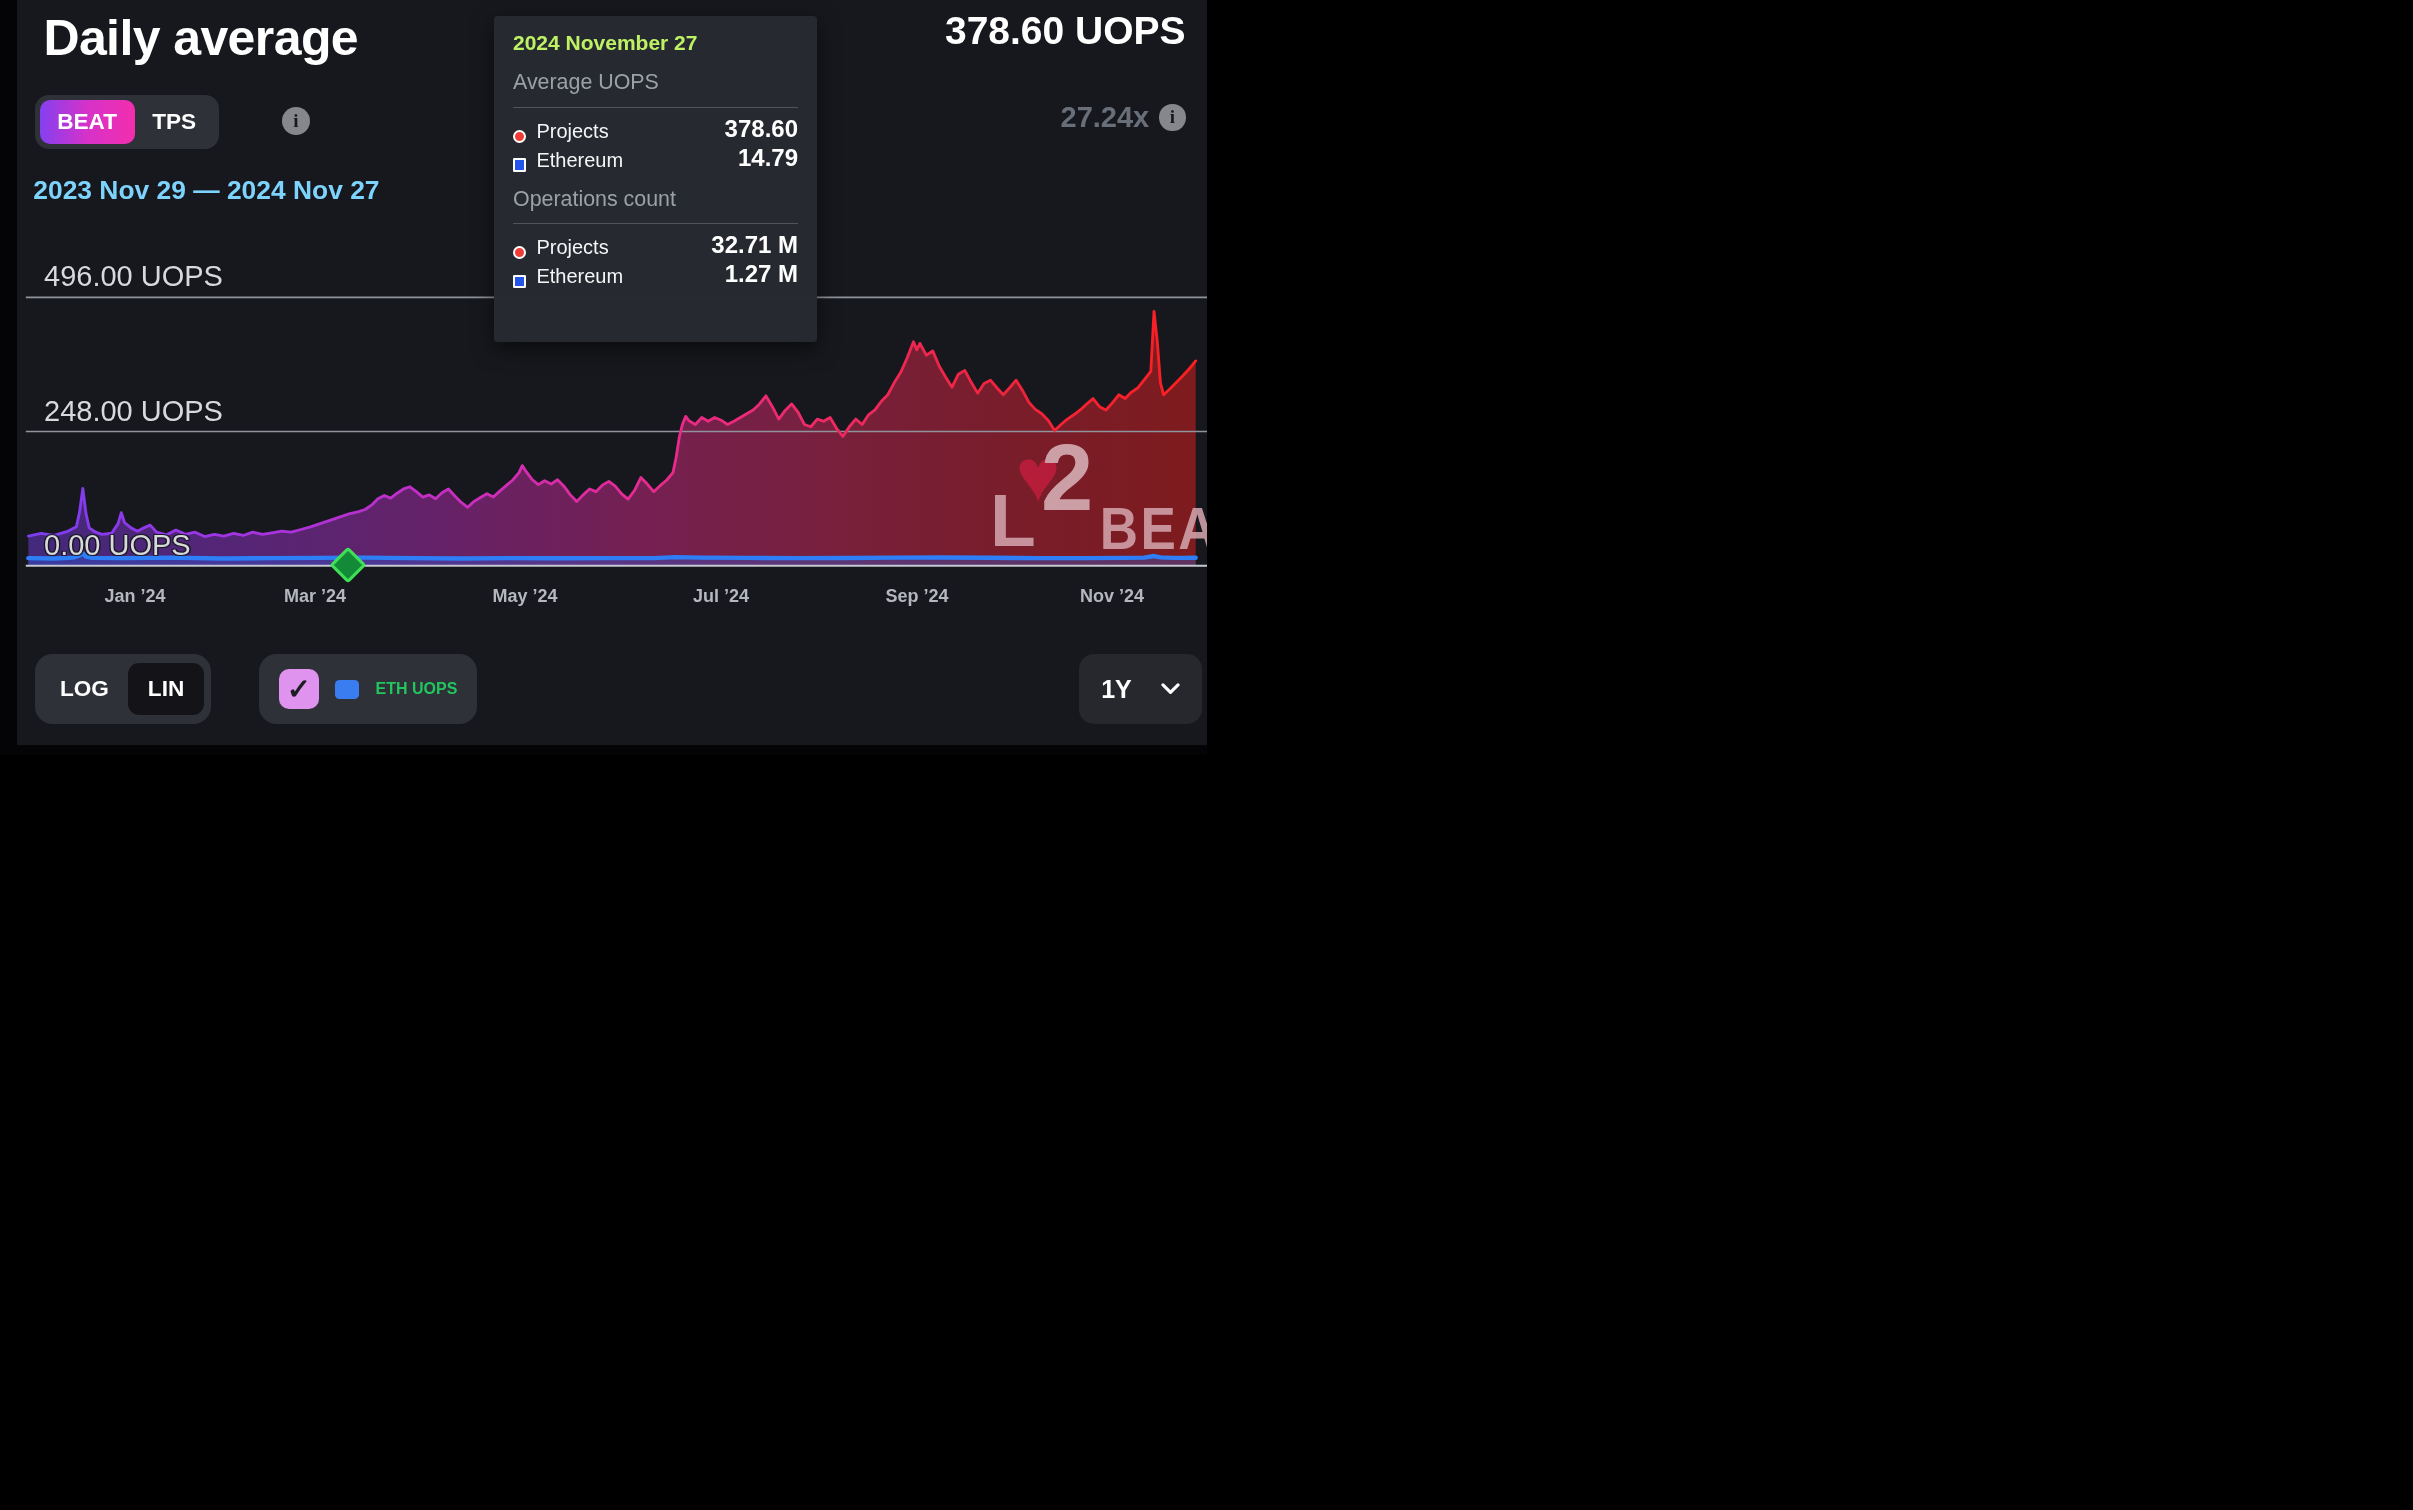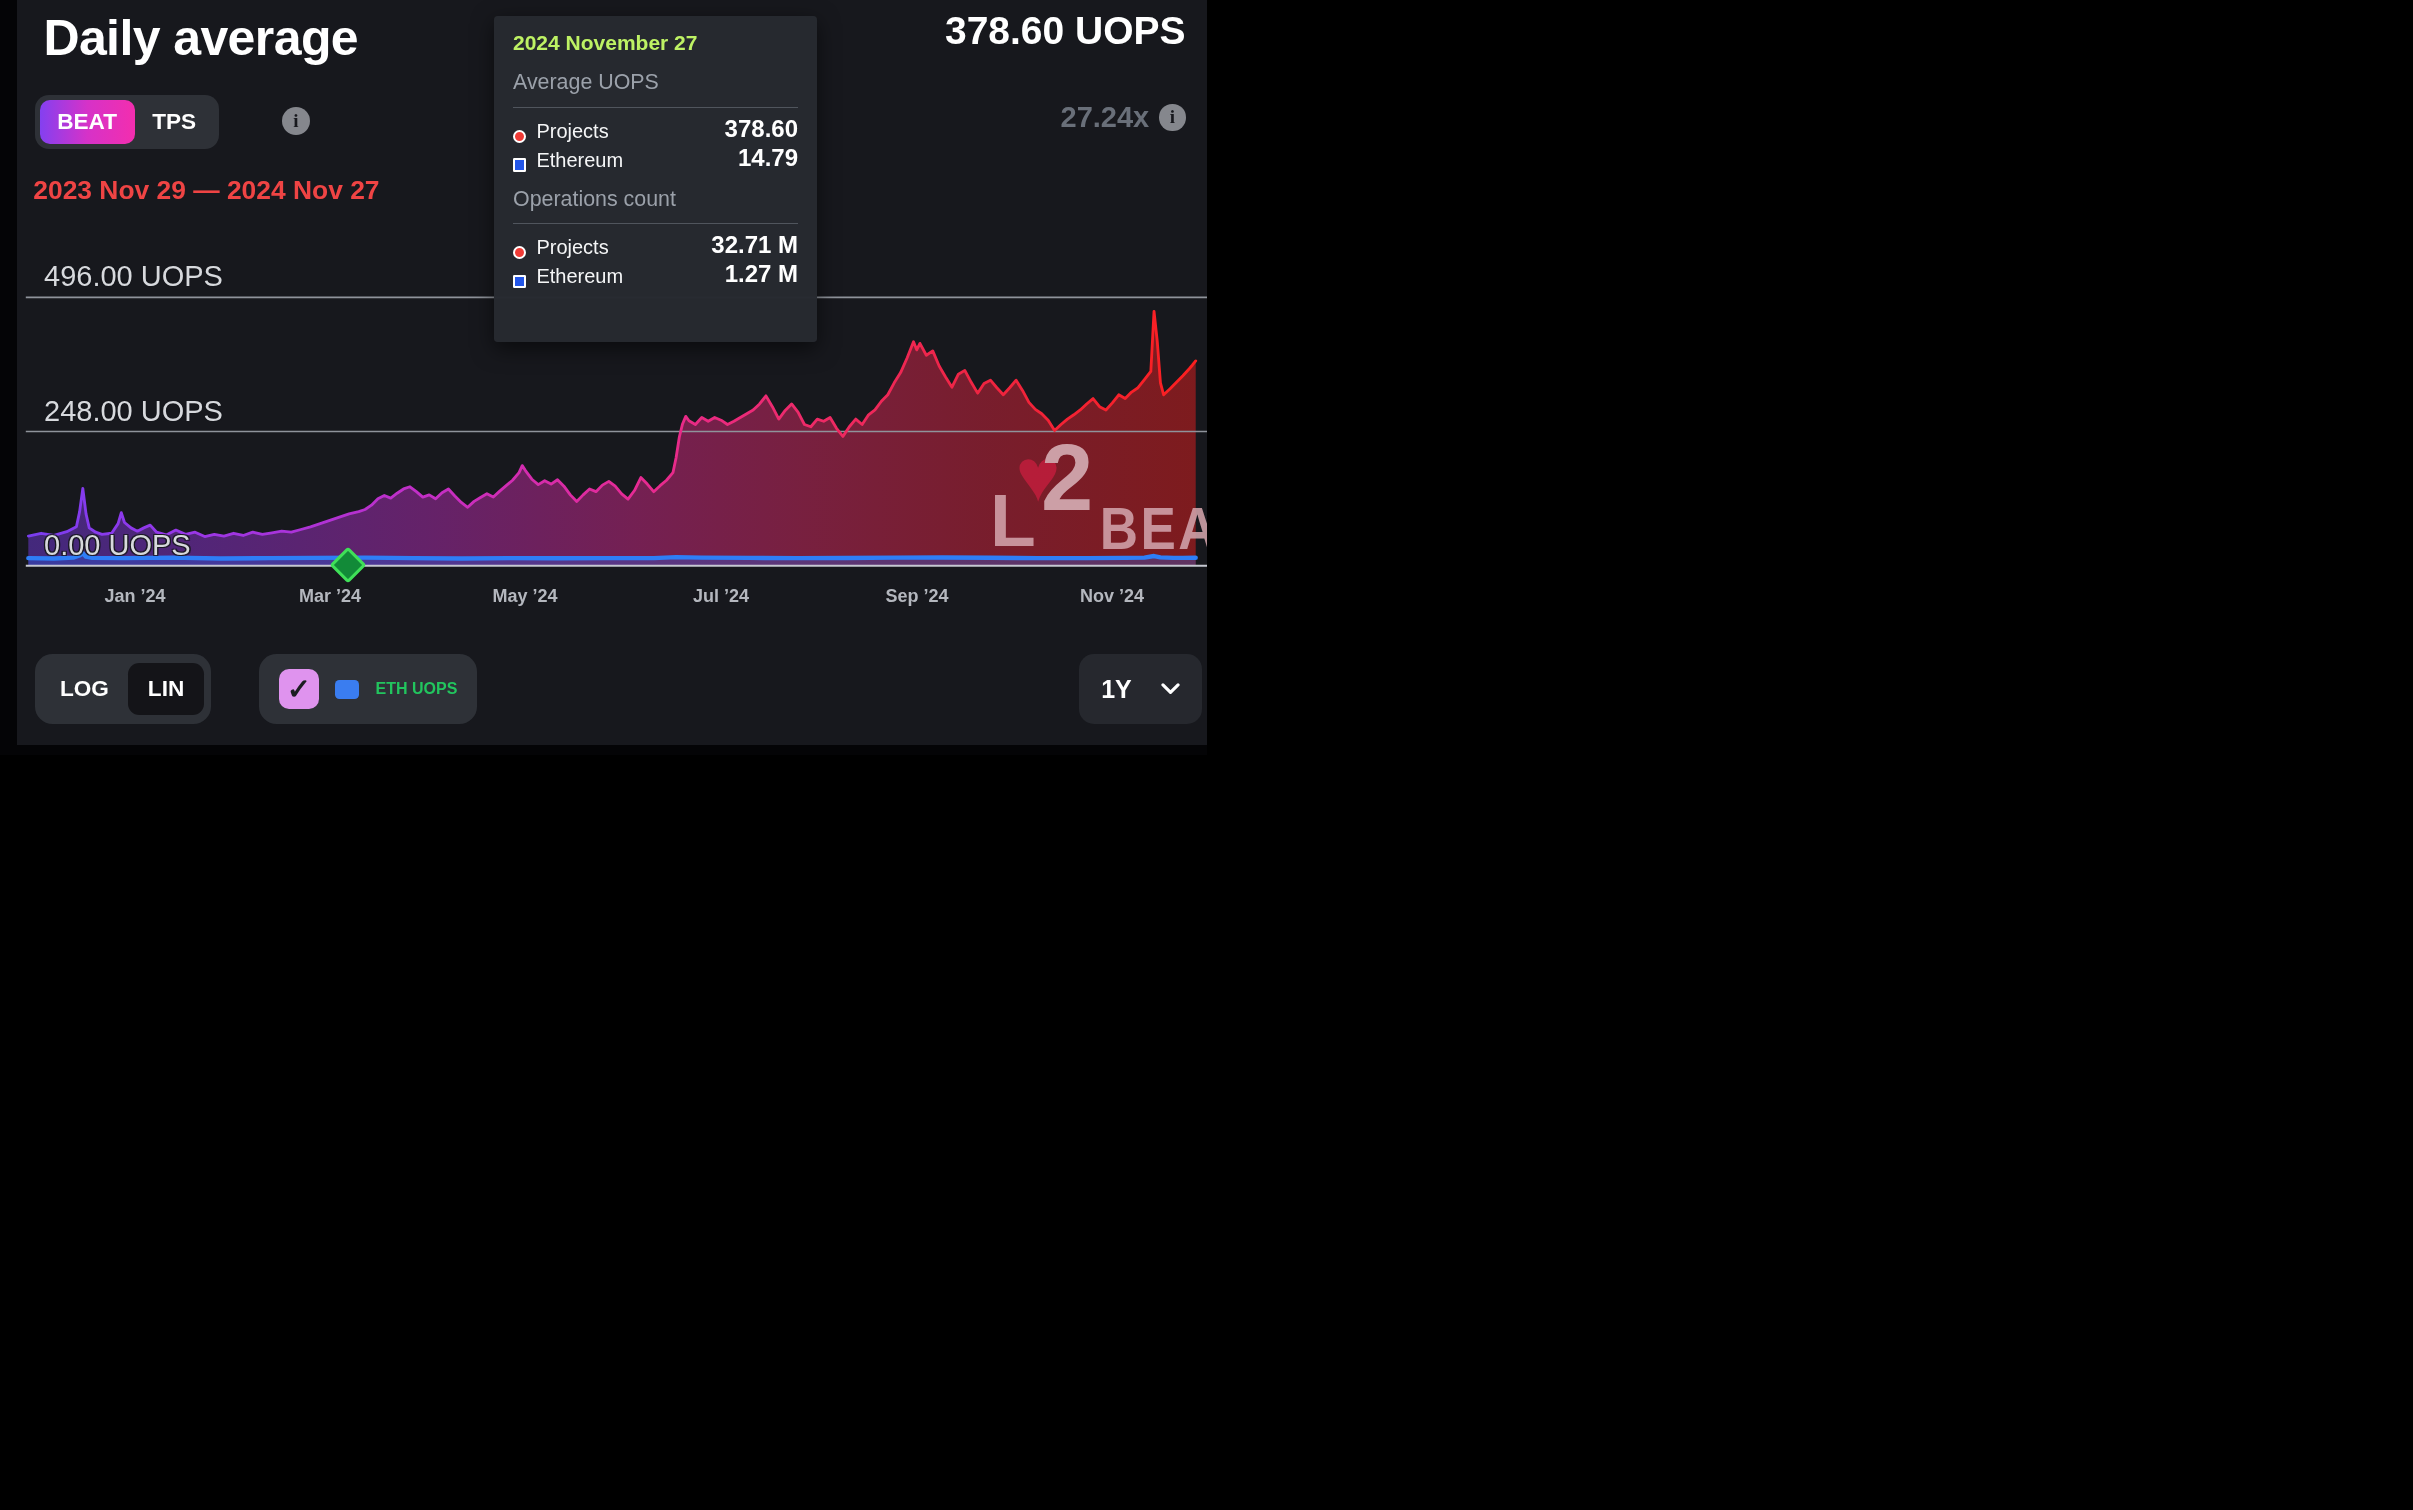--- a/index.html
+++ b/index.html
@@ -15,21 +15,21 @@
   .mult-row{right:21.4px;top:101px;display:flex;align-items:center;gap:10px;}
   .mult{font-size:29px;font-weight:700;color:#696f79;}
   .info{width:28px;height:28px;border-radius:50%;background:#85878d;color:#17181d;
         display:flex;align-items:center;justify-content:center;
         font-family:"Liberation Serif",serif;font-weight:900;font-size:19px;}
   .seg{left:17.6px;top:95px;background:#2e3137;border-radius:14px;padding:5px;display:flex;align-items:center;}
   .seg .opt{font-size:22.6px;font-weight:800;color:#fff;padding:8.8px 17.6px;border-radius:10px;cursor:pointer;}
   .seg .opt.sel{background:linear-gradient(90deg,#8440f0,#cига 0,#f32eae);} 
   .seg .opt.sel{background:linear-gradient(90deg,#8440f0,#d632c8,#f32eae);}
   .hdr-info{left:265px;top:107px;}
-  .date-range{left:16.3px;top:175px;font-size:26.4px;font-weight:700;color:#ef4444;}
+  .date-range{left:16.3px;top:175px;font-size:26.4px;font-weight:700;color:#7dd3fc;}
 
   
   .ylab{left:27px;font-size:29px;font-weight:400;color:#d7d9dd;
         text-shadow:1.3px 1.3px 0 rgba(23,24,29,.8),-1.3px 1.3px 0 rgba(23,24,29,.8),1.3px -1.3px 0 rgba(23,24,29,.8),-1.3px -1.3px 0 rgba(23,24,29,.8);}
   .xlab{top:586px;font-size:18px;font-weight:700;color:#b4b7be;transform:translateX(-50%);}
 
   
   .tooltip{left:477px;top:16.3px;width:323px;height:326px;background:rgba(39,42,48,.985);
            border-radius:3.8px;box-shadow:0 6.3px 21.4px rgba(0,0,0,.55);padding:15px 19px;box-sizing:border-box;z-index:30;}
   .tt-date{font-size:21px;font-weight:600;color:#bef264;margin-bottom:14px;}
@@ -119,21 +119,21 @@
     <div class="abs mult-row zlab">
       <span class="mult">27.24x</span>
       <span class="info" style="width:26.4px;height:26.4px;">i</span>
     </div>
 
     <div class="abs ylab zlab" style="top:260px;">496.00 UOPS</div>
     <div class="abs ylab zlab" style="top:395px;">248.00 UOPS</div>
     <div class="abs ylab zlab" style="top:529px;">0.00 UOPS</div>
 
     <div class="abs xlab" style="left:118px;">Jan ’24</div>
-    <div class="abs xlab" style="left:313px;">Mar ’24</div>
+    <div class="abs xlab" style="left:298px;">Mar ’24</div>
     <div class="abs xlab" style="left:508px;">May ’24</div>
     <div class="abs xlab" style="left:704px;">Jul ’24</div>
     <div class="abs xlab" style="left:900px;">Sep ’24</div>
     <div class="abs xlab" style="left:1095px;">Nov ’24</div>
 
     <div class="abs diamond" id="milestone" style="left: 318px; top: 552px;"></div>
 
     <div class="abs wm">
       <span class="L">L</span>
       <span class="two-wrap">

